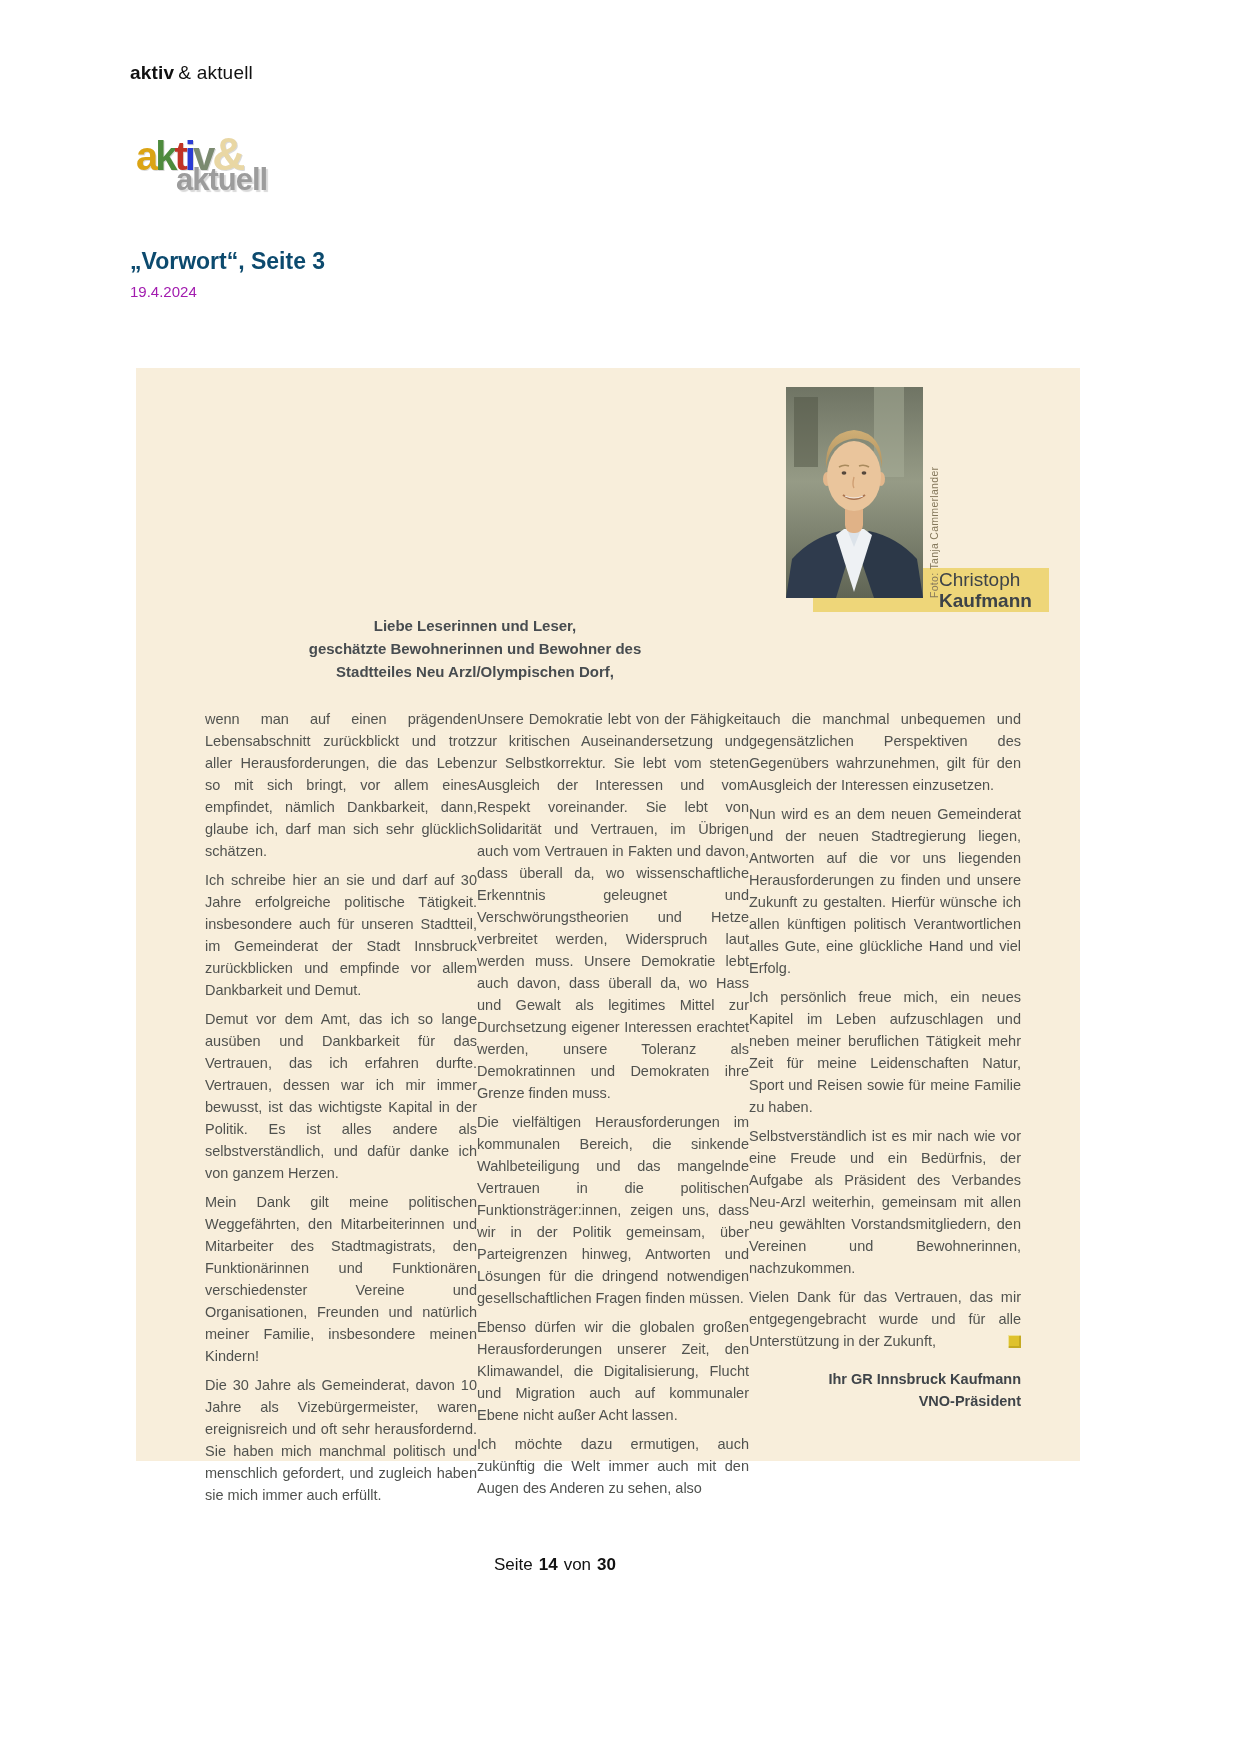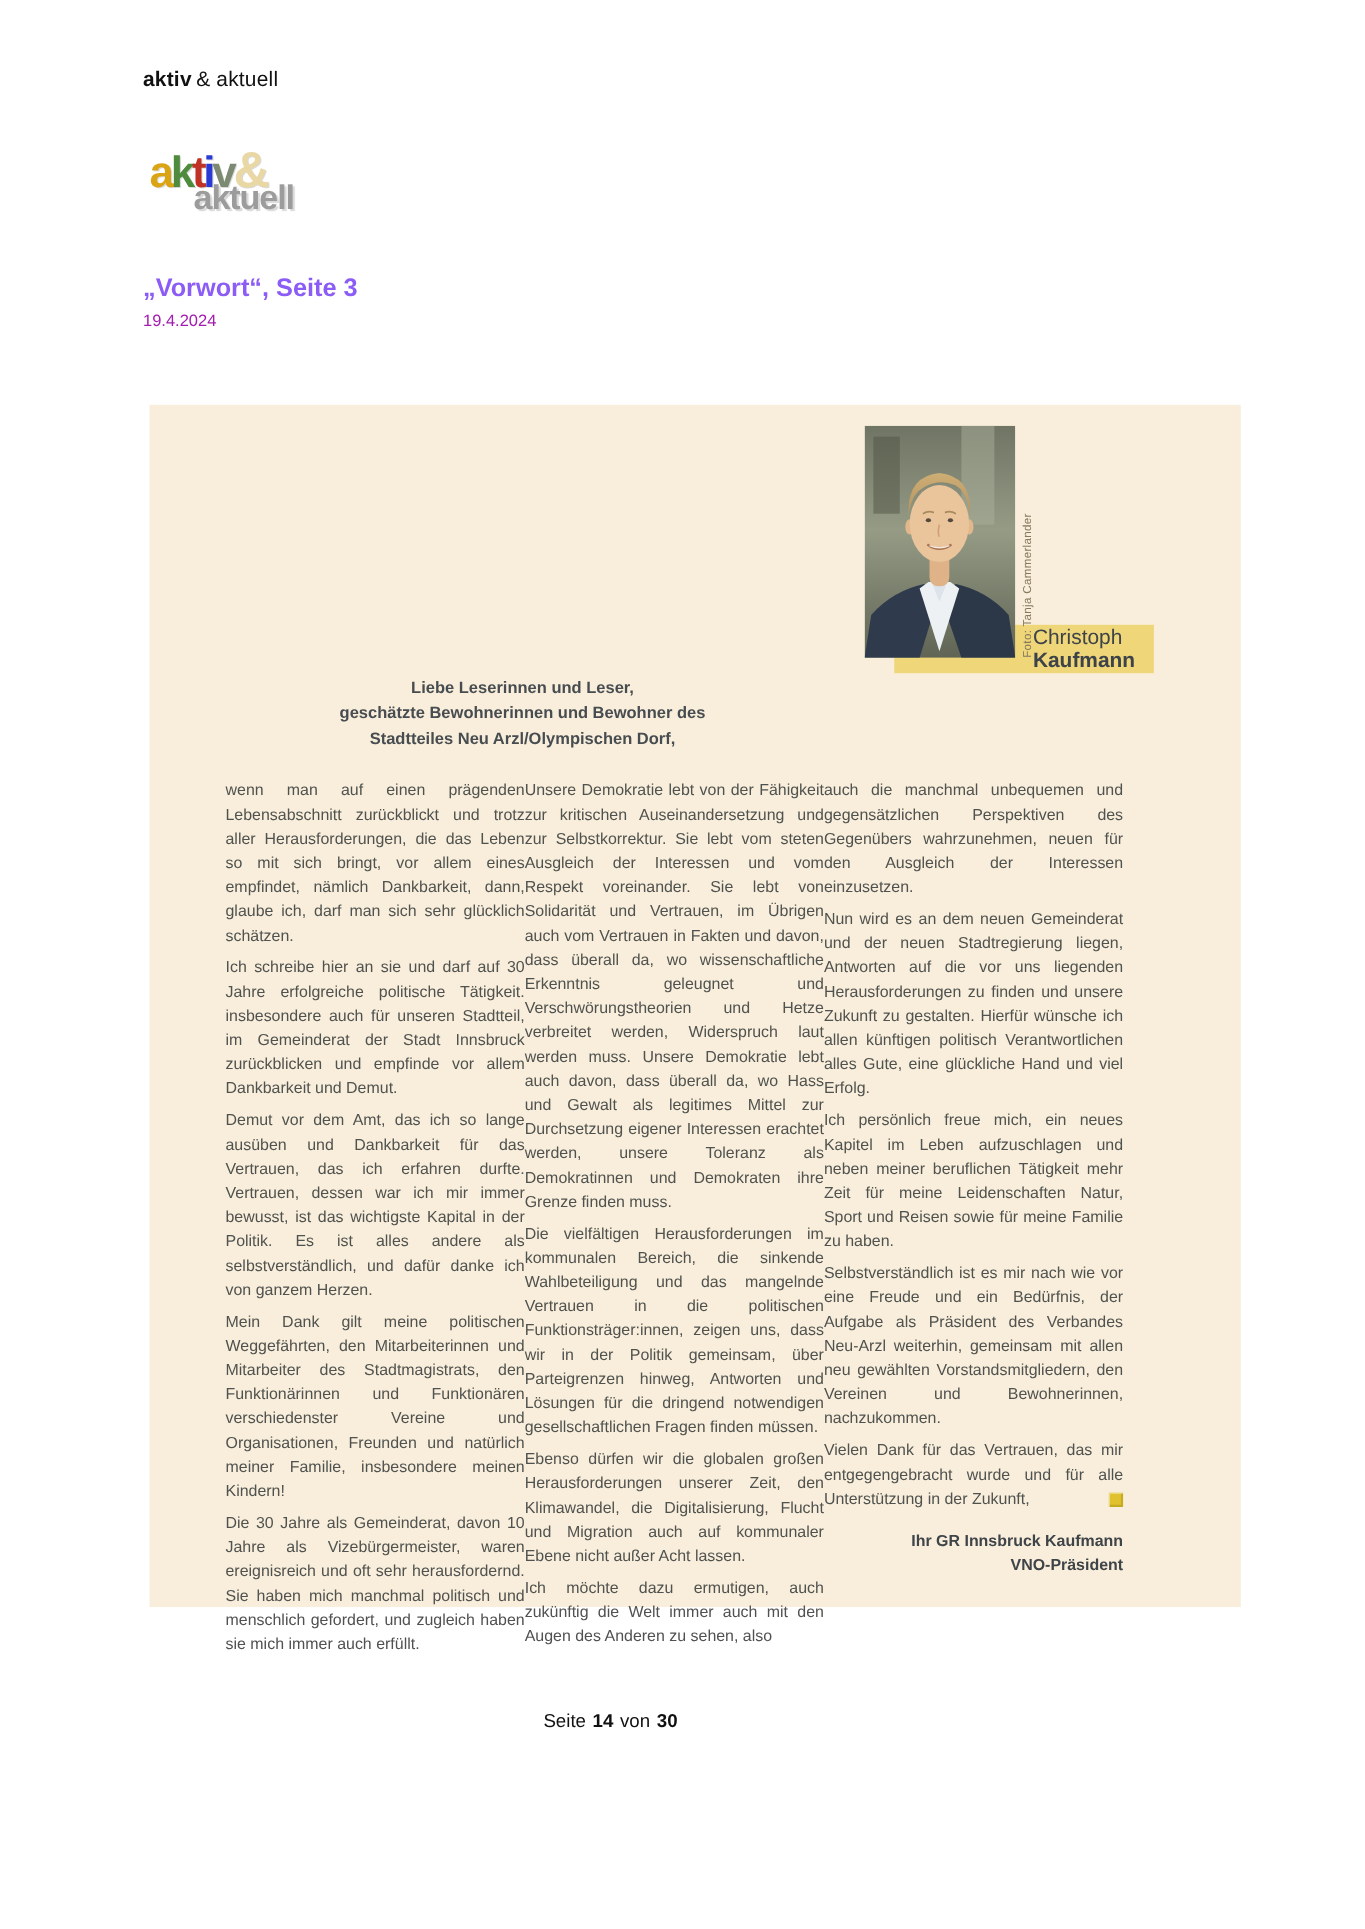--- a/index.html
+++ b/index.html
@@ -10,21 +10,21 @@
   
   .brand { position:absolute; left:130px; top:62px; font-size:19px; color:#111; letter-spacing:0.2px; }
   .brand .b { font-weight:bold; margin-right:4px; }
   
   .logo { position:absolute; left:136px; top:132px; width:220px; height:75px; }
   .logo-top { position:absolute; left:0; top:0; font-size:40px; line-height:44px; font-weight:bold; letter-spacing:-3px; white-space:nowrap; }
   .logo-top span { text-shadow:1px 1px 0 rgba(0,0,0,0.15); }
   .logo-amp { font-size:46px; letter-spacing:-2px; }
   .logo-bottom { position:absolute; left:40px; top:31px; font-size:31px; line-height:34px; font-weight:bold; letter-spacing:-1px; text-shadow:2px 2px 1px #d9d9d9; }
   
-  .art-title { position:absolute; left:130px; top:248px; font-size:23px; font-weight:bold; color:#8b5cf6; }
+  .art-title { position:absolute; left:130px; top:248px; font-size:23px; font-weight:bold; color:#0c4a6e; }
   .art-date { position:absolute; left:130px; top:283px; font-size:15px; color:#a21caf; }
   
   .panel { position:absolute; left:136px; top:368px; width:944px; height:1093px; }
   
   .caption-band { position:absolute; left:677px; top:200px; width:236px; height:44px; z-index:1; }
   .caption-text { position:absolute; left:126px; top:1px; font-size:19px; line-height:21px; color:#3d4348; }
   .caption-first { font-weight:500; }
   .caption-last { font-weight:bold; }
   .portrait { position:absolute; left:650px; top:19px; width:137px; height:211px; z-index:2; }
   .photo-credit {
@@ -61,21 +61,21 @@
   <div class="logo">
     <div class="logo-top">
       <span style="color: rgb(219, 164, 20);">a</span><span style="color: rgb(78, 139, 61);">k</span><span style="color: rgb(192, 50, 38);">t</span><span style="color: rgb(42, 59, 212);">i</span><span style="color: rgb(123, 138, 112);">v</span><span class="logo-amp" style="color: rgb(233, 215, 164);">&amp;</span>
     </div>
     <div class="logo-bottom" style="color: rgb(156, 156, 156);">aktuell</div>
   </div>
 
   <div class="art-title">„Vorwort“, Seite 3</div>
   <div class="art-date">19.4.2024</div>
 
-  <div class="panel" style="background-color: rgb(248, 238, 219); padding-left: 48px;">
+  <div class="panel" style="background-color: rgb(248, 238, 219);">
 
     <div class="caption-band" style="background-color: rgb(238, 214, 121);">
       <div class="caption-text">
         <div class="caption-first">Christoph</div>
         <div class="caption-last">Kaufmann</div>
       </div>
     </div>
 
     <svg class="portrait" viewBox="0 0 137 211" xmlns="http://www.w3.org/2000/svg">
       <defs>
@@ -134,21 +134,21 @@
         <p>Mein Dank gilt meine politischen Weggefährten, den Mitarbeiterinnen und Mitarbeiter des Stadtmagistrats, den Funktionärinnen und Funktionären verschiedenster Vereine und Organisationen, Freunden und natürlich meiner Familie, insbesondere meinen Kindern!</p>
         <p>Die 30 Jahre als Gemeinderat, davon 10 Jahre als Vizebürgermeister, waren ereignisreich und oft sehr herausfordernd. Sie haben mich manchmal politisch und menschlich gefordert, und zugleich haben sie mich immer auch erfüllt.</p>
       </div>
       <div class="col">
         <p>Unsere Demokratie lebt von der Fähigkeit zur kritischen Auseinandersetzung und zur Selbstkorrektur. Sie lebt vom steten Ausgleich der Interessen und vom Respekt voreinander. Sie lebt von Solidarität und Vertrauen, im Übrigen auch vom Vertrauen in Fakten und davon, dass überall da, wo wissenschaftliche Erkenntnis geleugnet und Verschwörungstheorien und Hetze verbreitet werden, Widerspruch laut werden muss. Unsere Demokratie lebt auch davon, dass überall da, wo Hass und Gewalt als legitimes Mittel zur Durchsetzung eigener Interessen erachtet werden, unsere Toleranz als Demokratinnen und Demokraten ihre Grenze finden muss.</p>
         <p>Die vielfältigen Herausforderungen im kommunalen Bereich, die sinkende Wahlbeteiligung und das mangelnde Vertrauen in die politischen Funktionsträger:innen, zeigen uns, dass wir in der Politik gemeinsam, über Parteigrenzen hinweg, Antworten und Lösungen für die dringend notwendigen gesellschaftlichen Fragen finden müssen.</p>
         <p>Ebenso dürfen wir die globalen großen Herausforderungen unserer Zeit, den Klimawandel, die Digitalisierung, Flucht und Migration auch auf kommunaler Ebene nicht außer Acht lassen.</p>
         <p>Ich möchte dazu ermutigen, auch zukünftig die Welt immer auch mit den Augen des Anderen zu sehen, also</p>
       </div>
       <div class="col">
-        <p>auch die manchmal unbequemen und gegensätzlichen Perspektiven des Gegenübers wahrzunehmen, neuen für den Ausgleich der Interessen einzusetzen.</p>
+        <p>auch die manchmal unbequemen und gegensätzlichen Perspektiven des Gegenübers wahrzunehmen, gilt für den Ausgleich der Interessen einzusetzen.</p>
         <p>Nun wird es an dem neuen Gemeinderat und der neuen Stadtregierung liegen, Antworten auf die vor uns liegenden Herausforderungen zu finden und unsere Zukunft zu gestalten. Hierfür wünsche ich allen künftigen politisch Verantwortlichen alles Gute, eine glückliche Hand und viel Erfolg.</p>
         <p>Ich persönlich freue mich, ein neues Kapitel im Leben aufzuschlagen und neben meiner beruflichen Tätigkeit mehr Zeit für meine Leidenschaften Natur, Sport und Reisen sowie für meine Familie zu haben.</p>
         <p>Selbstverständlich ist es mir nach wie vor eine Freude und ein Bedürfnis, der Aufgabe als Präsident des Verbandes Neu-Arzl weiterhin, gemeinsam mit allen neu gewählten Vorstandsmitgliedern, den Vereinen und Bewohnerinnen, nachzukommen.</p>
         <p class="rel"><span>Vielen Dank für das Vertrauen, das mir entgegengebracht wurde und für alle Unterstützung in der Zukunft,</span><span class="endmark" style="background-color: rgb(223, 194, 46);"></span></p>
         <div class="sig">
           <div>Ihr GR Innsbruck Kaufmann</div>
           <div>VNO-Präsident</div>
         </div>
       </div>
     </div>

